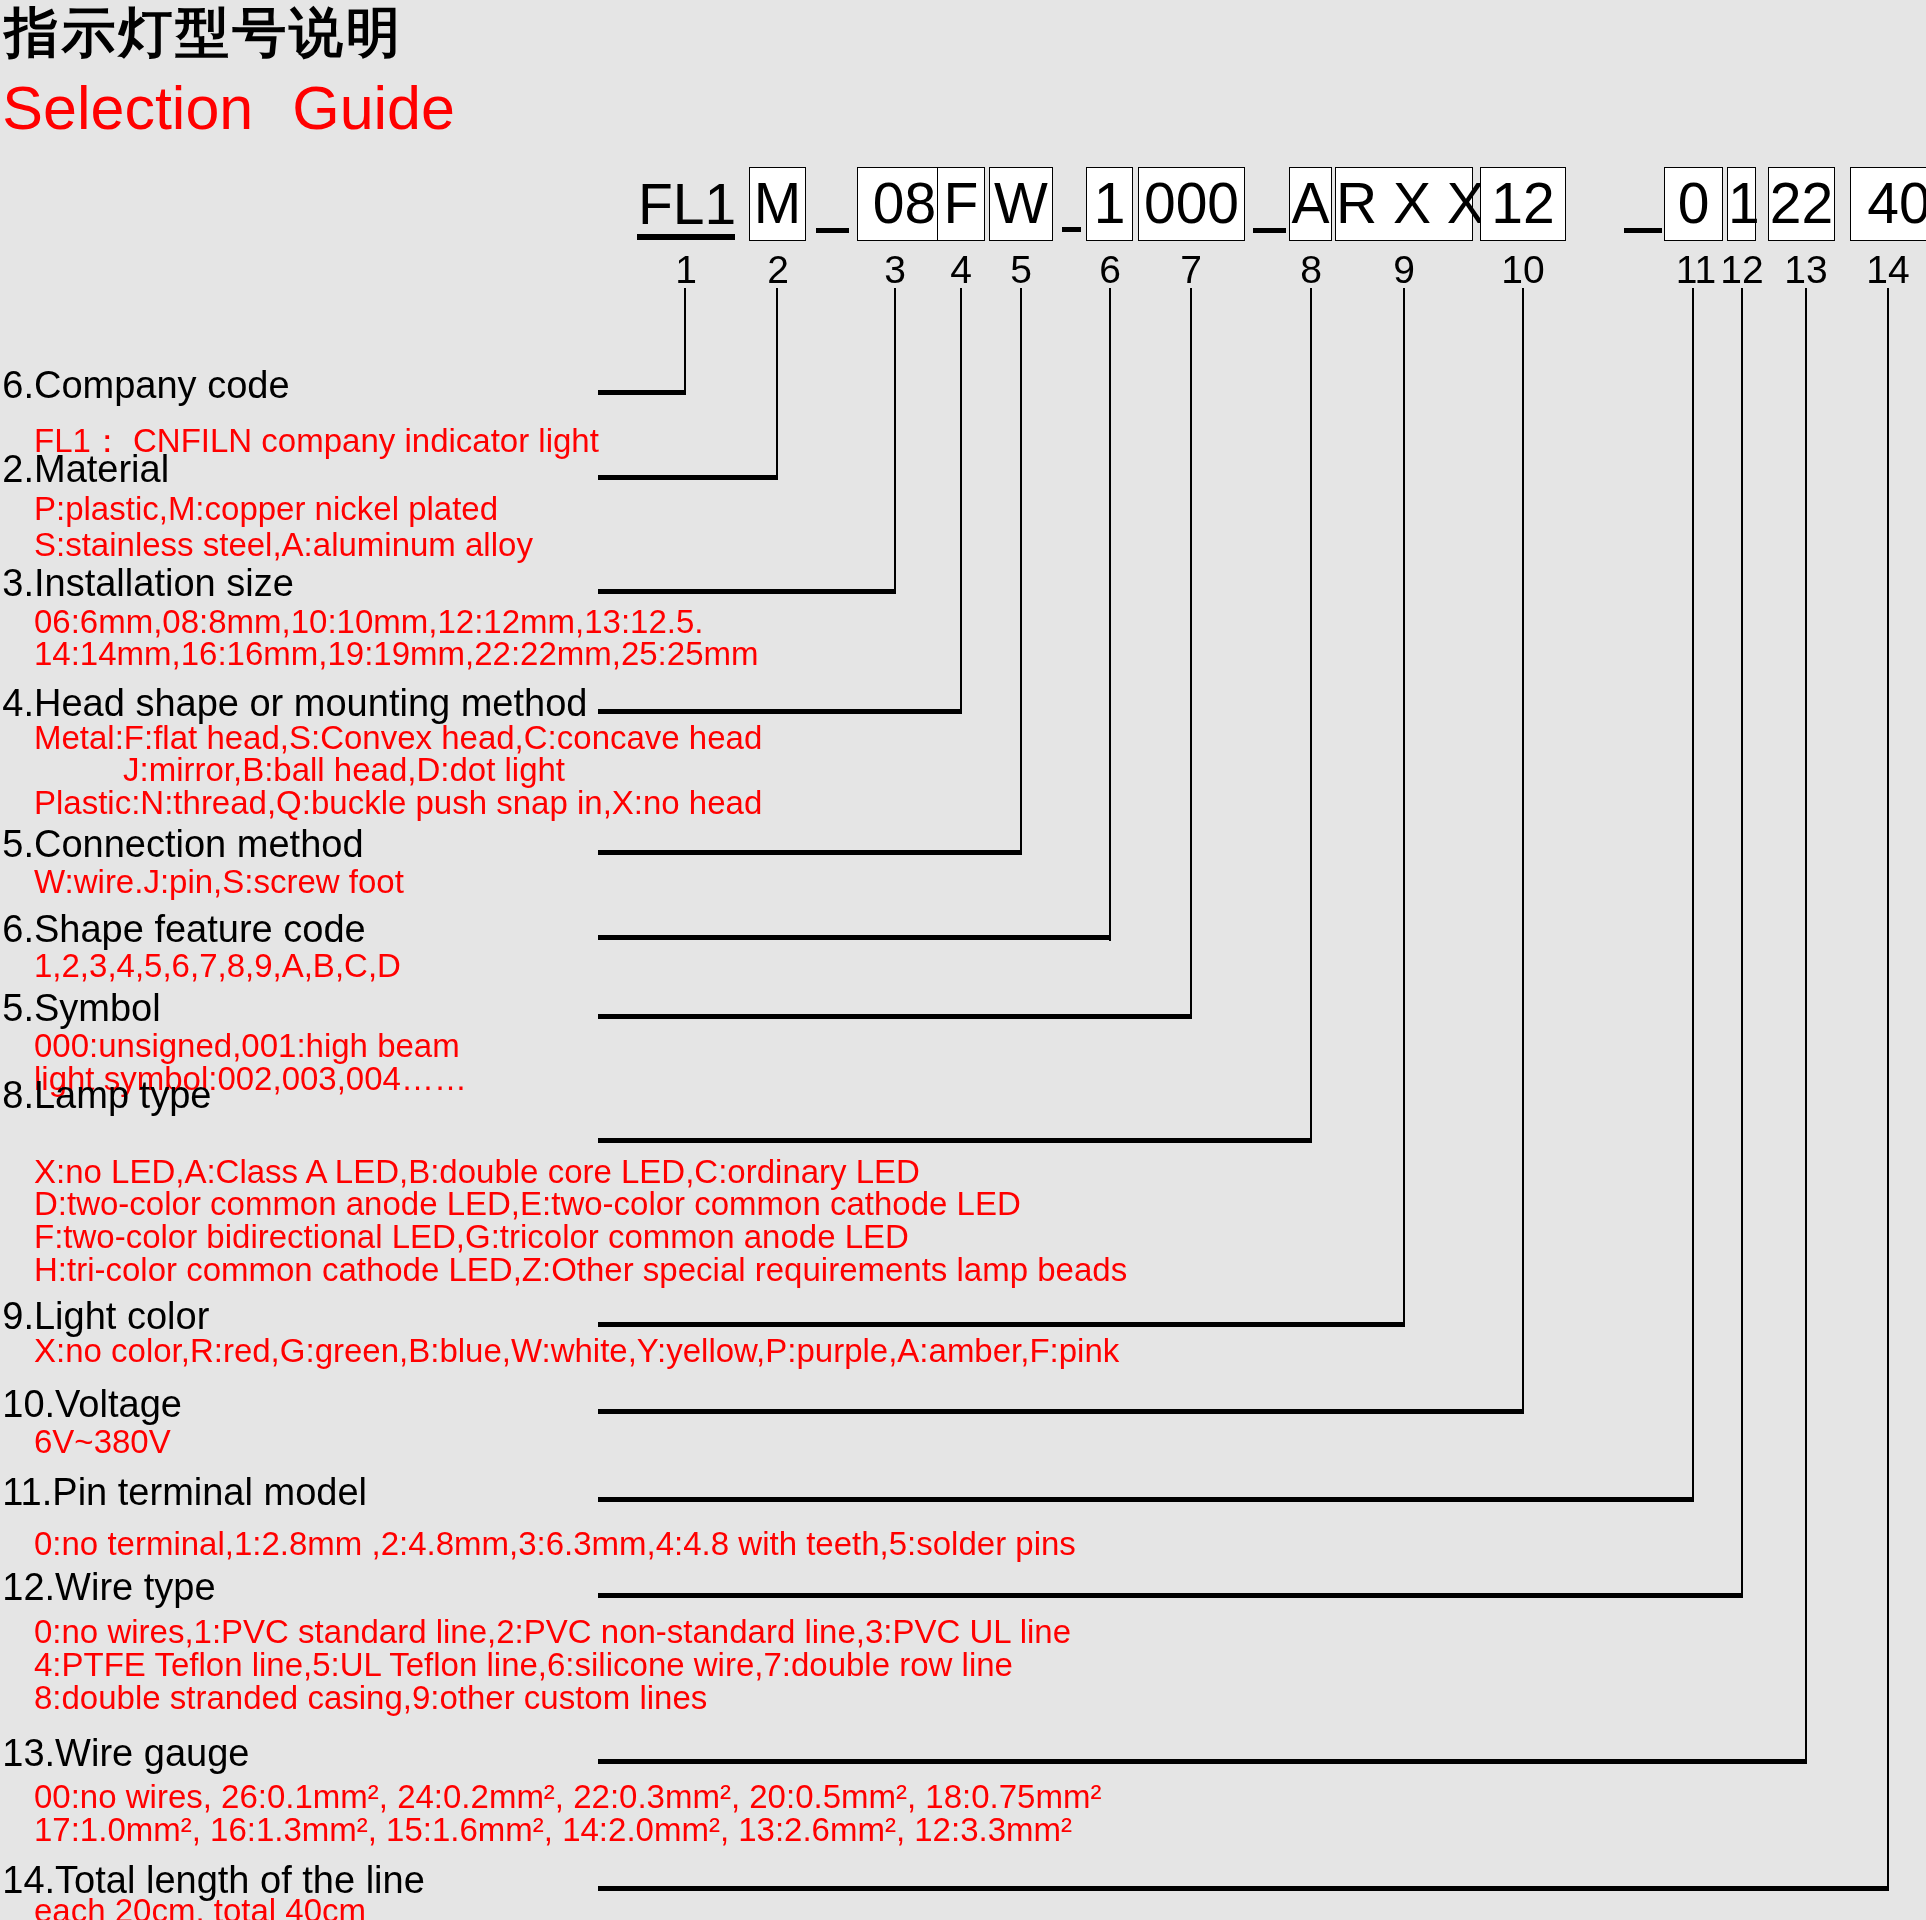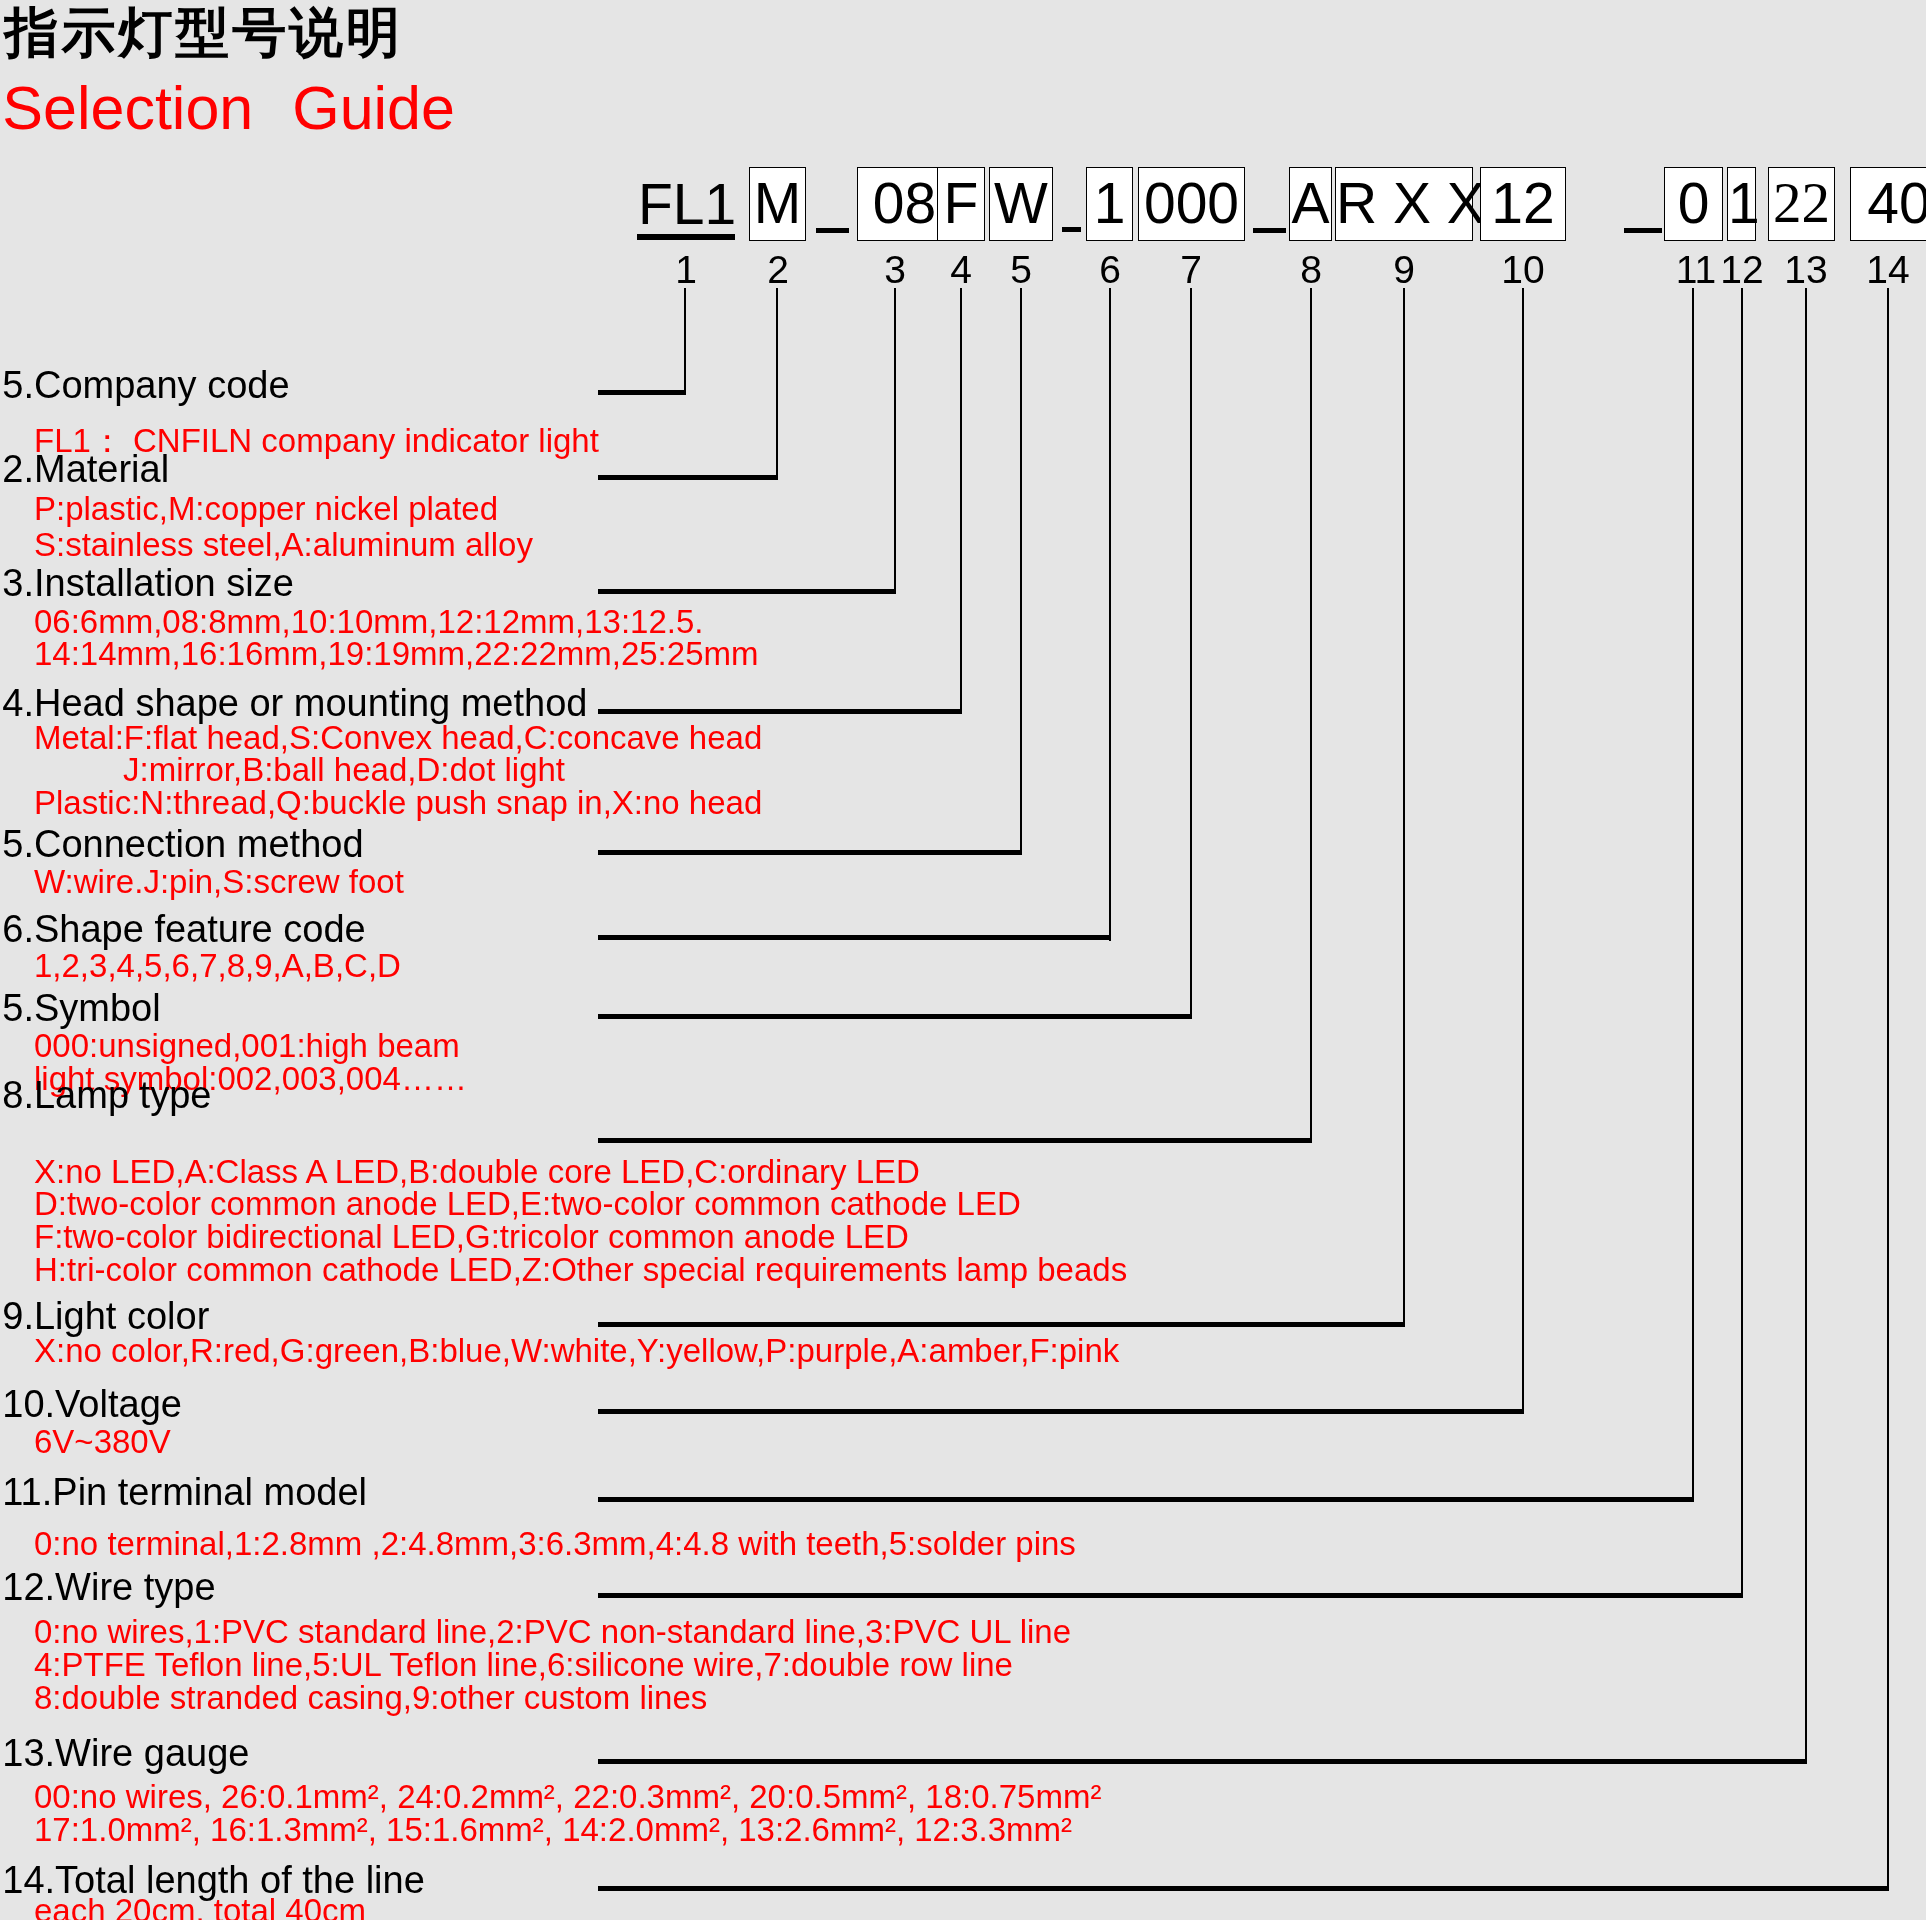--- a/index.html
+++ b/index.html
@@ -35,21 +35,21 @@
     <div class="bar" style="left:1062px;top:227px;width:19.4px;height:5.1px;"></div>
     <div class="seg-box" style="left:1086px;width:47px;">1</div>
     <div class="seg-box" style="left:1138px;width:107px;">000</div>
     <div class="bar" style="left:1253px;top:228px;width:33px;height:4.6px;"></div>
     <div class="seg-box" style="left:1289px;width:43px;">A</div>
     <div class="seg-box" style="left:1335px;width:138px;">R X X</div>
     <div class="seg-box" style="left:1480px;width:86px;">12</div>
     <div class="bar" style="left:1624px;top:228px;width:38px;height:4.6px;"></div>
     <div class="seg-box" style="left:1664px;width:59px;">0</div>
     <div class="seg-box" style="left:1727px;width:29px;">1</div>
-    <div class="seg-box" style="left:1768px;width:67px;font-family:Liberation Serif, serif;">22</div>
+    <div class="seg-box" style="left:1768px;width:67px;">22</div>
     <div class="seg-box" style="left:1850px;width:98px;">40</div>
   </div>
 
   <div>
     <div class="pos-num" style="left:646px;">1</div>
     <div class="pos-num" style="left:738px;">2</div>
     <div class="pos-num" style="left:855px;">3</div>
     <div class="pos-num" style="left:921px;">4</div>
     <div class="pos-num" style="left:981px;">5</div>
     <div class="pos-num" style="left:1070px;">6</div>
@@ -88,21 +88,21 @@
     <div class="hline" style="top:1138px;width:714px;"></div>
     <div class="hline" style="top:1322px;width:807px;"></div>
     <div class="hline" style="top:1409px;width:926px;"></div>
     <div class="hline" style="top:1497px;width:1096px;"></div>
     <div class="hline" style="top:1593px;width:1145px;"></div>
     <div class="hline" style="top:1759px;width:1209px;"></div>
     <div class="hline" style="top:1886px;width:1291px;"></div>
   </div>
 
   <div>
-    <div class="sec-h" style="top:364px;">5.Company code</div>
+    <div class="sec-h" style="top:364px;">6.Company code</div>
     <div class="sec-r" style="top:419px;">FL1： CNFILN company indicator light</div>
   </div>
   <div>
     <div class="sec-h" style="top:448px;">2.Material</div>
     <div class="sec-r" style="top:490px;">P:plastic,M:copper nickel plated</div>
     <div class="sec-r" style="top:526px;">S:stainless steel,A:aluminum alloy</div>
   </div>
   <div>
     <div class="sec-h" style="top:562px;">3.Installation size</div>
     <div class="sec-r" style="top:603px;">06:6mm,08:8mm,10:10mm,12:12mm,13:12.5.</div>

